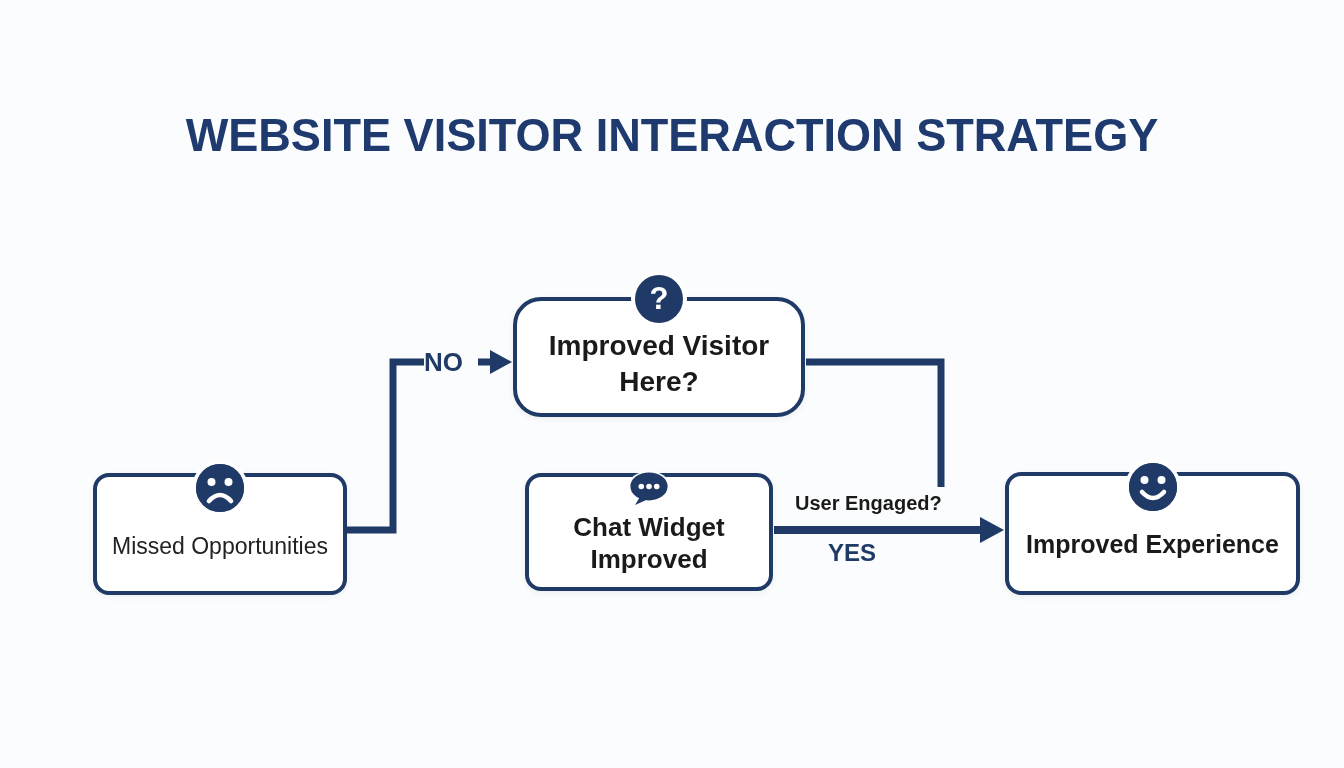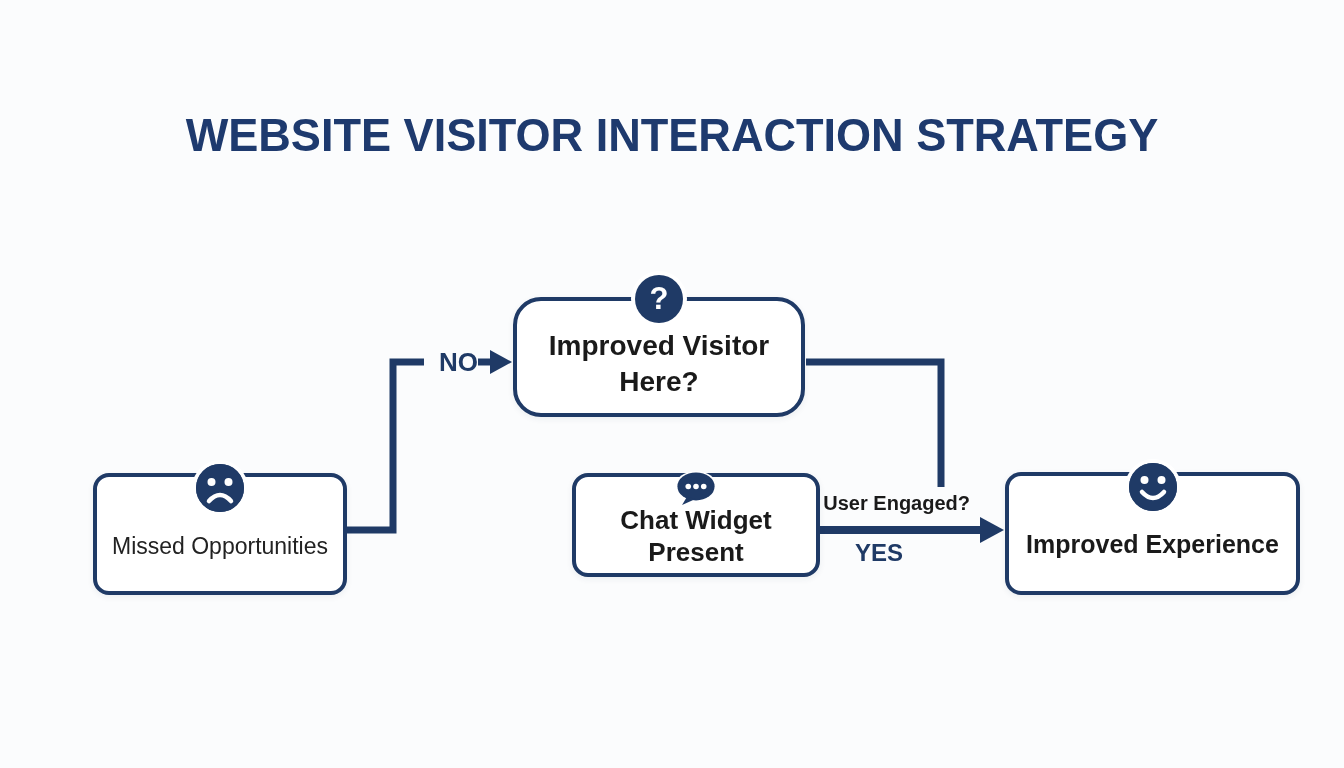--- a/index.html
+++ b/index.html
@@ -49,21 +49,21 @@
   .node-visitor{
     left:513px;top:297px;width:292px;height:120px;
     border-radius:28px;
     padding-top:14px;
   }
   .node-small{
     border-radius:16px;
     padding-top:22px;
   }
   .node-nochat{ left:93px; top:473px; width:254px;height:122px;}
-  .node-chat  { left:525px;top:473px; width:248px;height:104px;margin-left:47px;}
+  .node-chat  { left:525px;top:473px; width:248px;height:118px;}
   .node-improved{ left:1005px;top:472px;width:295px;height:123px;}
   .node-line-bold{
     font-weight:bold;
     color:var(--ink);
     font-size:26px;
     line-height:1.25;
   }
   .node-visitor .node-line-bold{font-size:28px;line-height:1.3;}
   .node-improved .node-line-bold{font-size:25px;}
   .node-sub{
@@ -93,21 +93,21 @@
   .icon-badge.bubble{
     background:transparent;
     box-shadow:none;
     border-radius:0;
   }
   .icon-badge svg{display:block;}
   .edge-label{
     position:absolute;
     z-index:2;
     font-weight:bold;
-    text-align:right;
+    text-align:left;
     background:var(--bg);
   }
   .label-no{
     left:424px;top:347px;width:54px;
     color:var(--navy);font-size:26px;
   }
   .label-engaged{
     left:795px;top:492px;width:175px;
     color:var(--ink);font-size:20px;
     background:transparent;
@@ -163,21 +163,21 @@
         <ellipse cx="0" cy="-2" rx="27" ry="20" fill="#fff"></ellipse>
         <path d="M -14 10 L -20 24 L 0 16 Z" fill="#fff"></path>
         <ellipse cx="0" cy="-2" rx="24" ry="18" fill="#1f3a66"></ellipse>
         <path d="M -12 12 L -18 22 L 0 14 Z" fill="#1f3a66"></path>
         <circle cx="-10" cy="-2" r="3.6" fill="#fff"></circle>
         <circle cx="0" cy="-2" r="3.6" fill="#fff"></circle>
         <circle cx="10" cy="-2" r="3.6" fill="#fff"></circle>
       </svg>
     </div>
     <div class="node-line-bold">Chat Widget</div>
-    <div class="node-line-bold">Present</div>
+    <div class="node-line-bold">Improved</div>
   </div>
 
   <div class="node node-small node-improved">
     <div class="icon-badge">
       <svg width="48" height="48" viewBox="-24 -24 48 48">
         <circle cx="0" cy="0" r="24" fill="#1f3a66"></circle>
         <circle cx="-8.5" cy="-7" r="4" fill="#fff"></circle>
         <circle cx="8.5" cy="-7" r="4" fill="#fff"></circle>
         <path d="M -11 5 Q 0 17 11 5" stroke="#fff" stroke-width="4.5" fill="none" stroke-linecap="round"></path>
       </svg>

